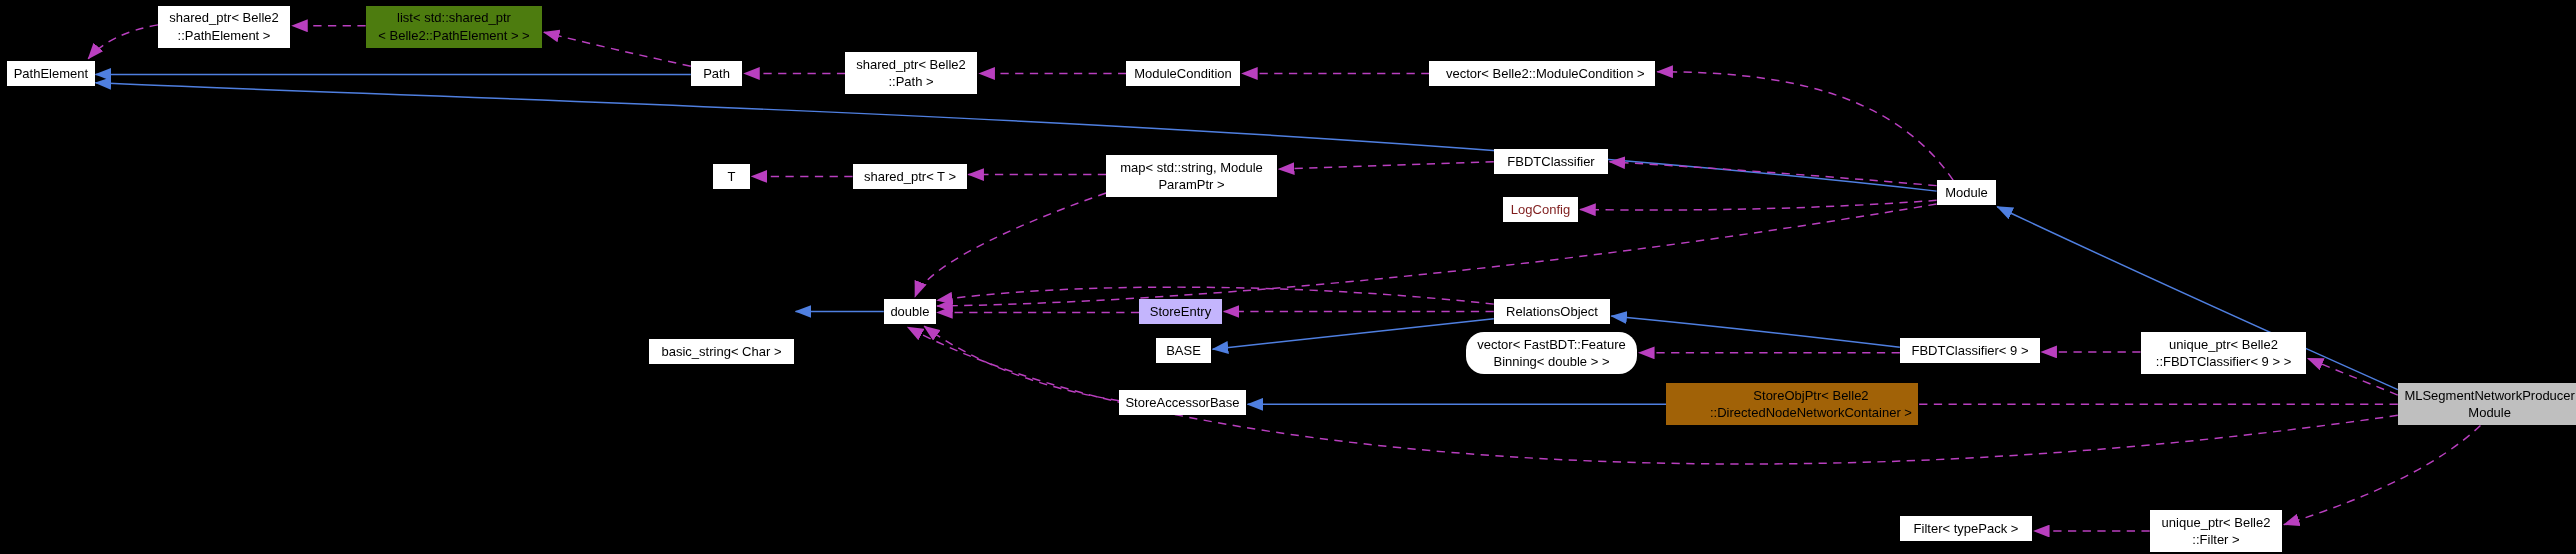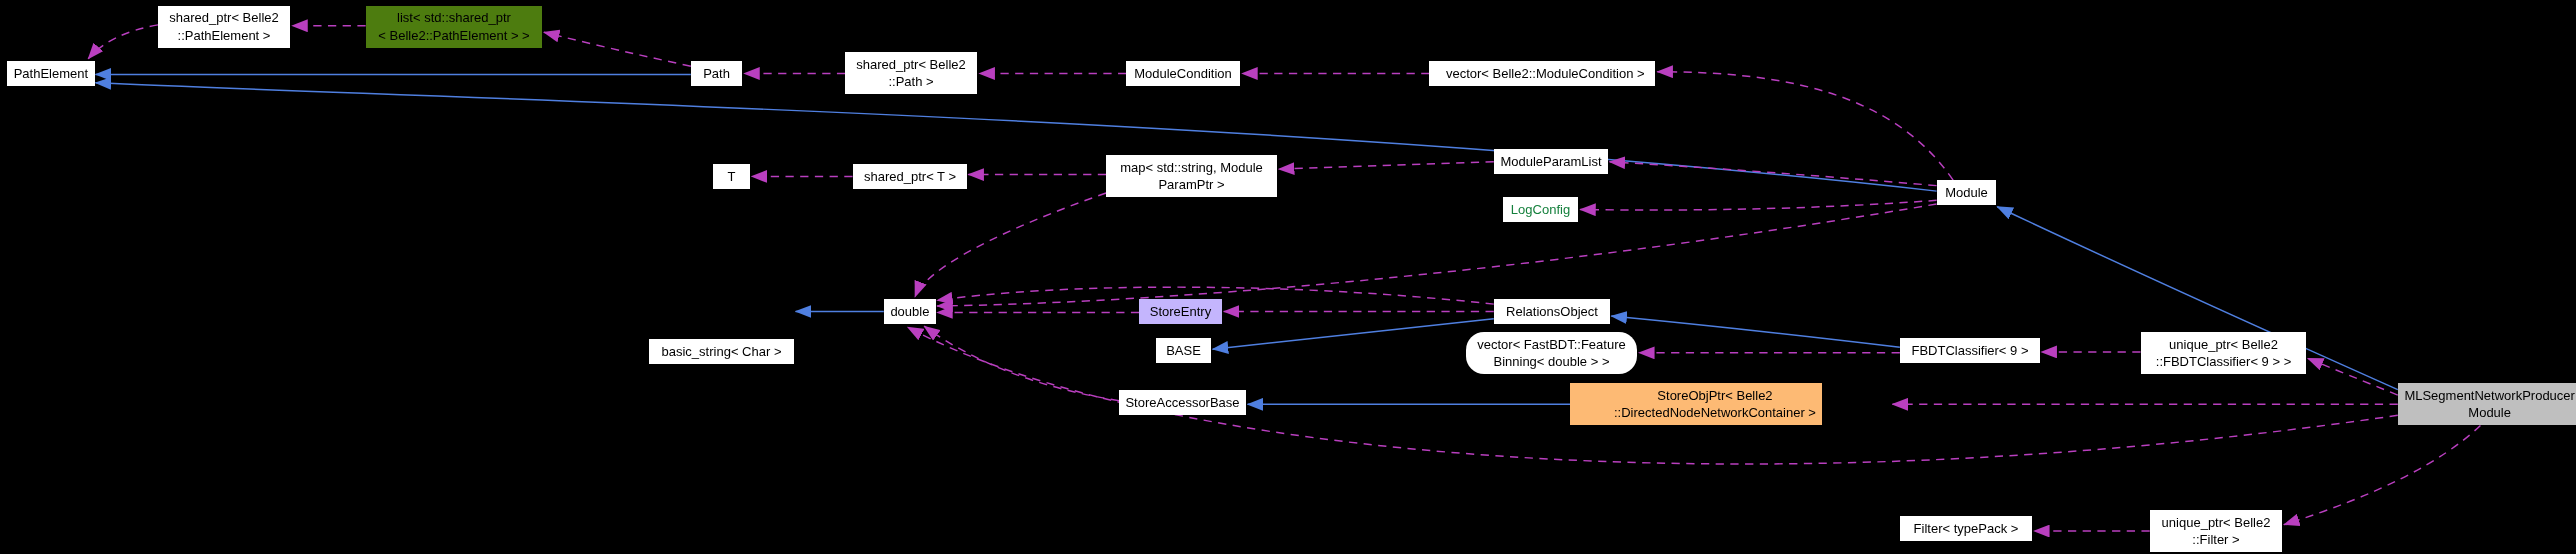--- a/index.html
+++ b/index.html
@@ -123,23 +123,23 @@
         <div class="line">T</div>
       </div>
       <div class="node" style="left: 853px; top: 164px; min-width: 114px; background: rgb(255, 255, 255); color: rgb(0, 0, 0);">
         <div class="line">shared_ptr&lt; T &gt;</div>
       </div>
       <div class="node" style="left: 1106px; top: 155px; min-width: 171px; background: rgb(255, 255, 255); color: rgb(0, 0, 0);">
         <div class="line">map&lt; std::string, Module</div>
         <div class="line">ParamPtr &gt;</div>
       </div>
       <div class="node" style="left: 1494px; top: 149px; min-width: 114px; background: rgb(255, 255, 255); color: rgb(0, 0, 0);">
-        <div class="line">ModuleParamList</div>
+        <div class="line">FBDTClassifier</div>
       </div>
-      <div class="node" style="left: 1503px; top: 197px; min-width: 75px; background: rgb(255, 255, 255); color: #15803d;">
+      <div class="node" style="left: 1503px; top: 197px; min-width: 75px; background: rgb(255, 255, 255); color: #7f1d1d;">
         <div class="line">LogConfig</div>
       </div>
       <div class="node" style="left: 1937px; top: 180px; min-width: 59px; background: rgb(255, 255, 255); color: rgb(0, 0, 0);">
         <div class="line">Module</div>
       </div>
       <div class="node" style="left: 649px; top: 299px; min-width: 145px; background: rgb(255, 255, 255); color: rgb(0, 0, 0); margin-top: 40px;">
         <div class="line">basic_string&lt; Char &gt;</div>
       </div>
       <div class="node" style="left: 884px; top: 299px; min-width: 51px; background: rgb(255, 255, 255); color: rgb(0, 0, 0);">
         <div class="line">double</div>
@@ -160,21 +160,21 @@
       <div class="node" style="left: 1900px; top: 338px; min-width: 140px; background: rgb(255, 255, 255); color: rgb(0, 0, 0);">
         <div class="line">FBDTClassifier&lt; 9 &gt;</div>
       </div>
       <div class="node" style="left: 2141px; top: 332px; min-width: 165px; background: rgb(255, 255, 255); color: rgb(0, 0, 0);">
         <div class="line">unique_ptr&lt; Belle2</div>
         <div class="line">::FBDTClassifier&lt; 9 &gt; &gt;</div>
       </div>
       <div class="node" style="left: 1119px; top: 390px; min-width: 127px; background: rgb(255, 255, 255); color: rgb(0, 0, 0);">
         <div class="line">StoreAccessorBase</div>
       </div>
-      <div class="node" style="left: 1570px; top: 383px; min-width: 224px; background: #fdba74; color: rgb(0, 0, 0); padding-left: 44px;">
+      <div class="node" style="left: 1666px; top: 383px; min-width: 224px; background: #a16207; color: rgb(0, 0, 0); padding-left: 44px;">
         <div class="line">StoreObjPtr&lt; Belle2</div>
         <div class="line">::DirectedNodeNetworkContainer &gt;</div>
       </div>
       <div class="node" style="left: 2398px; top: 383px; min-width: 171px; background: rgb(191, 191, 191); color: rgb(0, 0, 0);">
         <div class="line">MLSegmentNetworkProducer</div>
         <div class="line">Module</div>
       </div>
       <div class="node" style="left: 1900px; top: 516px; min-width: 132px; background: rgb(255, 255, 255); color: rgb(0, 0, 0);">
         <div class="line">Filter&lt; typePack &gt;</div>
       </div>

